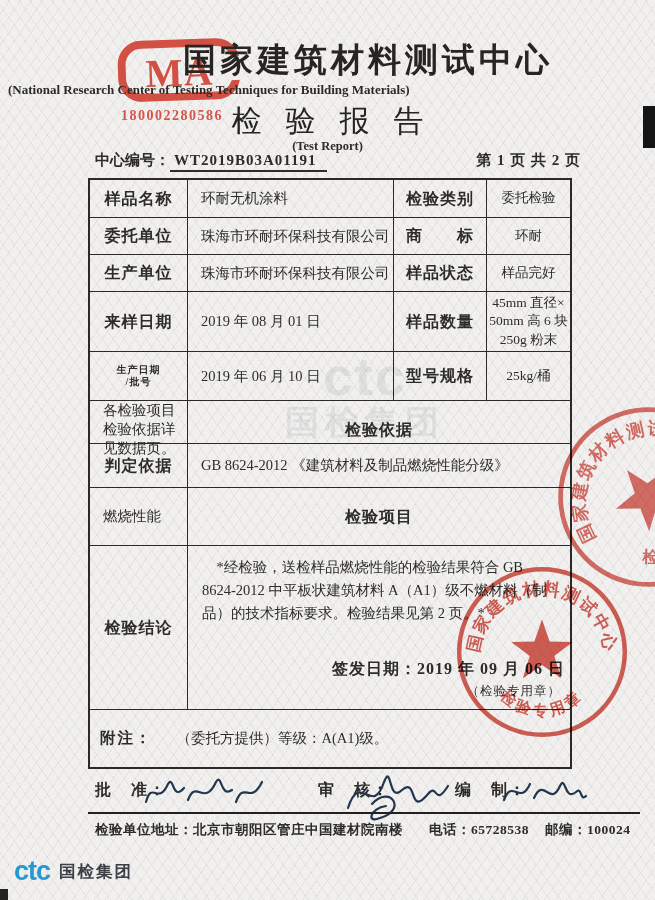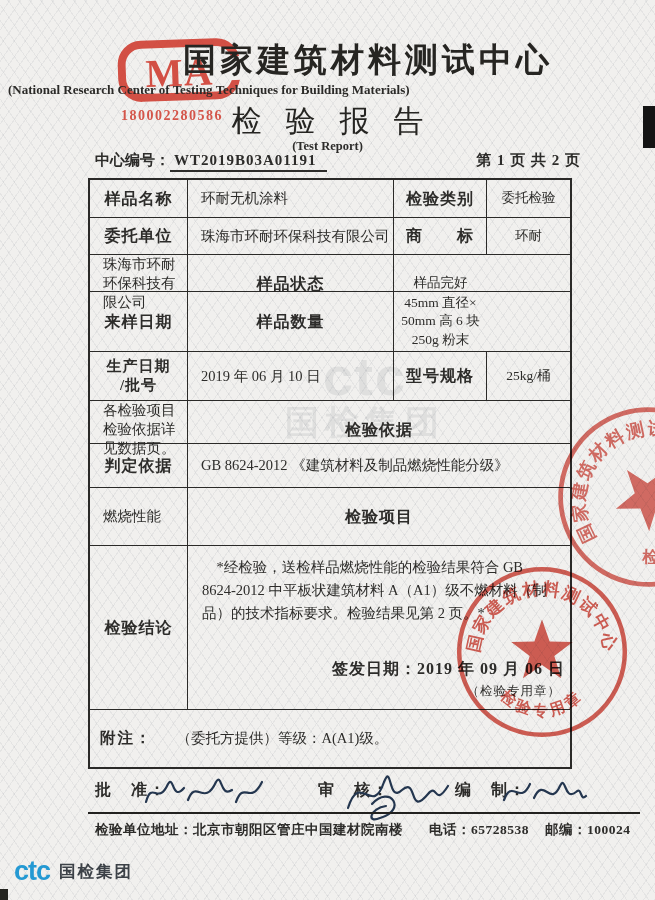--- a/index.html
+++ b/index.html
@@ -108,35 +108,37 @@
     </div>
 
     <div class="tr cols4 r2">
       <div class="td lbl">委托单位</div>
       <div class="td val">珠海市环耐环保科技有限公司</div>
       <div class="td lbl">商　　标</div>
       <div class="td val2">环耐</div>
     </div>
 
     <div class="tr cols4 r3">
+      <div class="td lbl">生产单位</div>
       <div class="td val">珠海市环耐环保科技有限公司</div>
       <div class="td lbl">样品状态</div>
       <div class="td val2">样品完好</div>
     </div>
 
     <div class="tr cols4 r4">
       <div class="td lbl">来样日期</div>
+      <div class="td val">2019 年 08 月 01 日</div>
       <div class="td lbl">样品数量</div>
       <div class="td val2">45mm 直径×
 50mm 高 6 块
 250g 粉末</div>
     </div>
 
     <div class="tr cols4 r5">
-      <div class="td lbl" style="font-size:15px;">生产日期
+      <div class="td lbl" style="font-size:10px;">生产日期
 /批号</div>
       <div class="td val">2019 年 06 月 10 日</div>
       <div class="td lbl">型号规格</div>
       <div class="td val2">25kg/桶</div>
     </div>
 
     <div class="tr cols2 r6">
       <div class="td val">各检验项目检验依据详见数据页。</div>
       <div class="td lbl">检验依据</div>
     </div>

